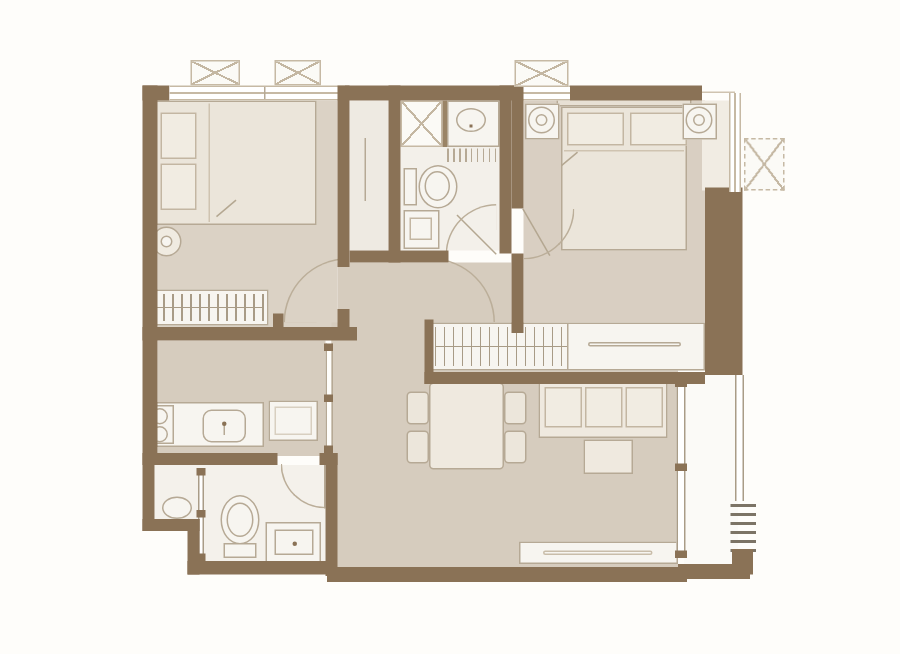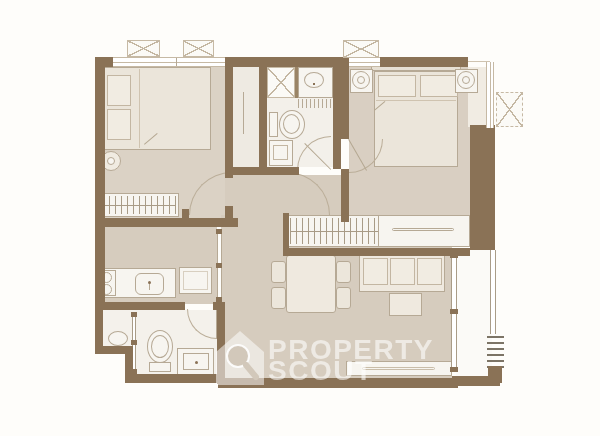--- a/index.html
+++ b/index.html
@@ -186,23 +186,14 @@
   <div class="wall" style="left:217px;top:302px;width:8px;height:82px;"></div>
   <div class="wall" style="left:470px;top:125px;width:25px;height:125px;"></div>
   <div class="winv" style="left:486px;top:62px;width:8px;height:66px;"></div>
   <div class="lnl" style="left:468px;top:61px;width:22px;height:1px;"></div>
 
   <div class="xbox" style="left:127px;top:40px;width:33px;height:17px;"></div>
   <div class="xbox" style="left:183px;top:40px;width:31px;height:17px;"></div>
   <div class="xbox" style="left:343px;top:40px;width:36px;height:18px;"></div>
   <div class="xbox dashed" style="left:496px;top:92px;width:27px;height:35px;"></div>
 
-  <div class="abs" style="left:211px;top:325px;width:230px;height:66px;">
-    <svg width="58" height="64" viewBox="0 0 58 64" style="position:absolute;left:0;top:0;">
-      <path d="M5 27 L29 6 L53 27 L53 60 L5 60 Z" fill="rgba(255,255,255,0.52)"></path>
-      <circle cx="27" cy="31" r="11" fill="#d2c8ba" stroke="rgba(255,255,255,0.9)" stroke-width="2"></circle>
-      <line x1="35" y1="40" x2="45" y2="52" stroke="#d2c8ba" stroke-width="6" stroke-linecap="round"></line>
-    </svg>
-    <span class="wm-text" style="left:57px;top:11px;">PROPERTY</span>
-    <span class="wm-text" style="left:57px;top:32px;">SCOUT</span>
-  </div>
 
 </div>
 
 </body></html>

